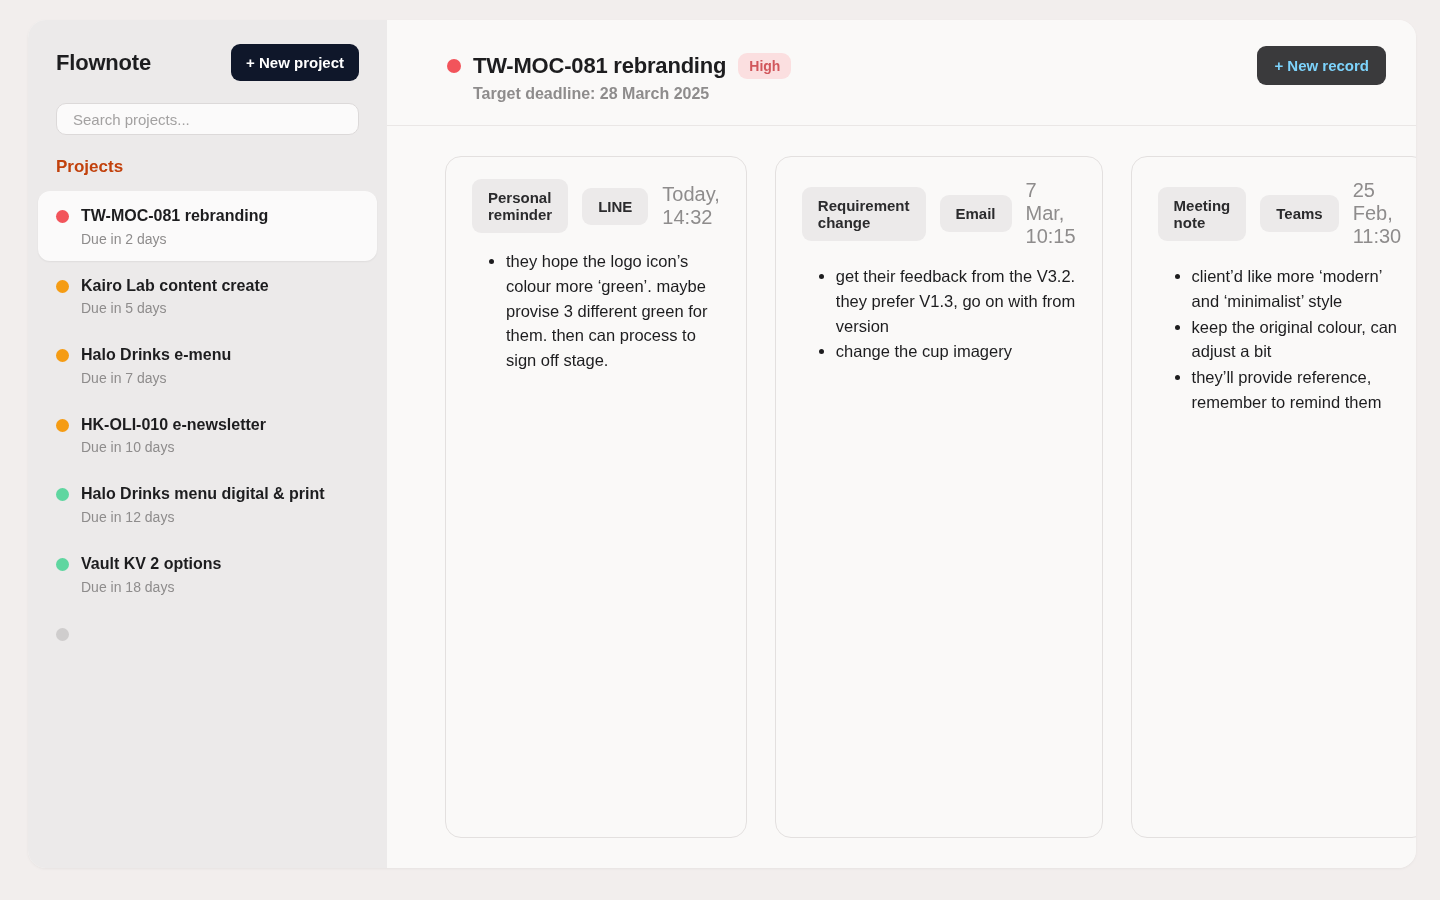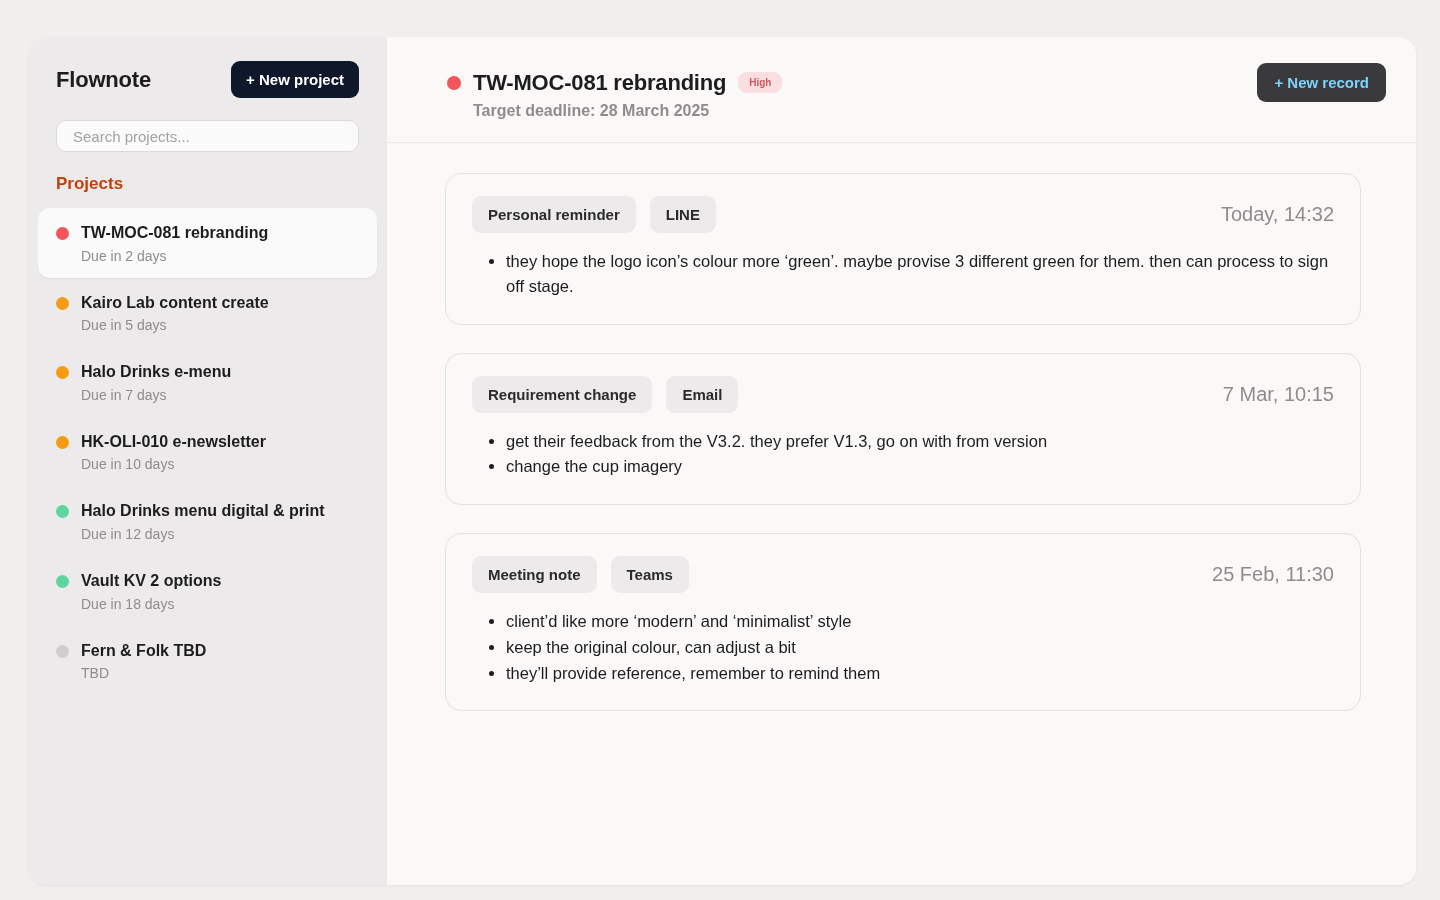--- a/index.html
+++ b/index.html
@@ -4,21 +4,21 @@
 <style>
   * { box-sizing: border-box; margin: 0; padding: 0; }
   html, body {
     width: 1440px; height: 900px;
     background: #f2eeed;
     font-family: "Liberation Sans", sans-serif;
     -webkit-font-smoothing: antialiased;
   }
   .app {
     position: absolute;
-    left: 28px; top: 37px;
+    left: 28px; top: 20px;
     width: 1388px; height: 848px;
     background: #faf9f8;
     border-radius: 18px;
     overflow: hidden;
     display: flex;
     box-shadow: 0 1px 3px rgba(0,0,0,0.05);
   }
 
   
   .sidebar {
@@ -138,21 +138,21 @@
   }
   .header-title {
     font-size: 22px;
     font-weight: bold;
     color: #1d1d1f;
     letter-spacing: -0.2px;
   }
   .priority-badge {
     background: #fbdfe0;
     color: #d1575c;
-    font-size: 10px;
+    font-size: 14px;
     font-weight: bold;
     border-radius: 9px;
     padding: 5px 11px;
   }
   .new-record-btn {
     background: #3a3a3c;
     color: #7dd3fc;
     font-size: 15px;
     font-weight: bold;
     border: none;
@@ -166,21 +166,21 @@
     font-size: 16px;
     font-weight: bold;
     color: #8e8c8c;
   }
 
   .records {
     flex: 1;
     overflow-y: auto;
     padding: 30px 55px 30px 58px;
     display: flex;
-    flex-direction: column;
+    flex-direction: row;
     gap: 28px;
   }
   .record-card {
     border: 1px solid #e3e0df;
     border-radius: 16px;
     background: #faf9f8;
     padding: 22px 26px 24px 26px;
   }
   .record-head {
     display: flex;
@@ -266,24 +266,20 @@
         </div>
         <div class="project-item">
           <span class="dot" style="background: rgb(95, 214, 160);"></span>
           <div class="proj-text">
             <div class="proj-name">Vault KV 2 options</div>
             <div class="proj-due">Due in 18 days</div>
           </div>
         </div>
         <div class="project-item">
           <span class="dot" style="background: rgb(207, 205, 205);"></span>
-          <div class="proj-text">
-            <div class="proj-name">Fern &amp; Folk TBD</div>
-            <div class="proj-due">TBD</div>
-          </div>
         </div>
       </div>
   </aside>
 
   <section class="main">
     <div class="main-header">
       <div class="header-row">
         <div class="header-left">
           <span class="header-dot" id="header-dot" style="background: rgb(242, 84, 91);"></span>
           <span class="header-title">TW-MOC-081 rebranding</span>

